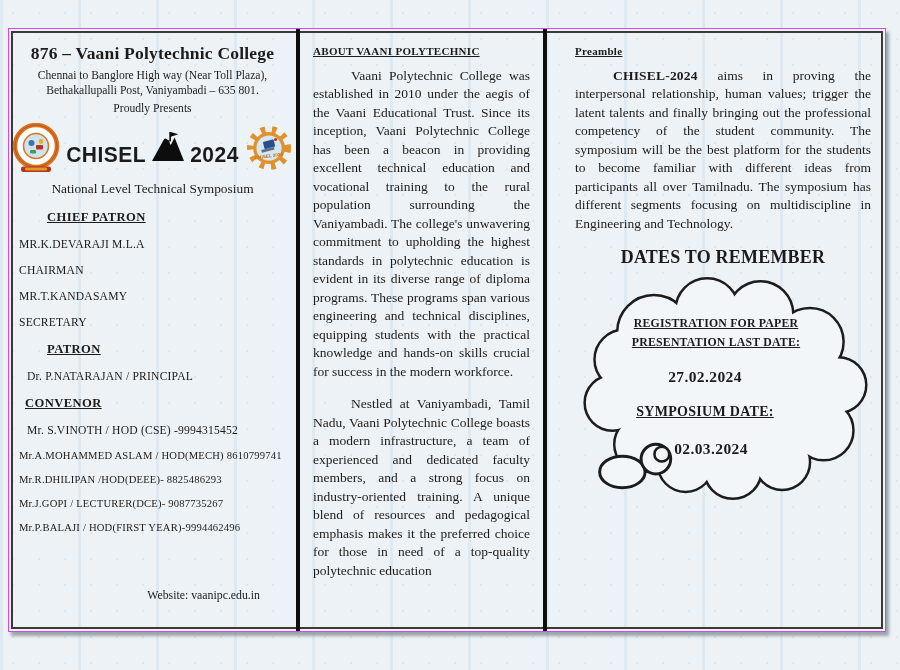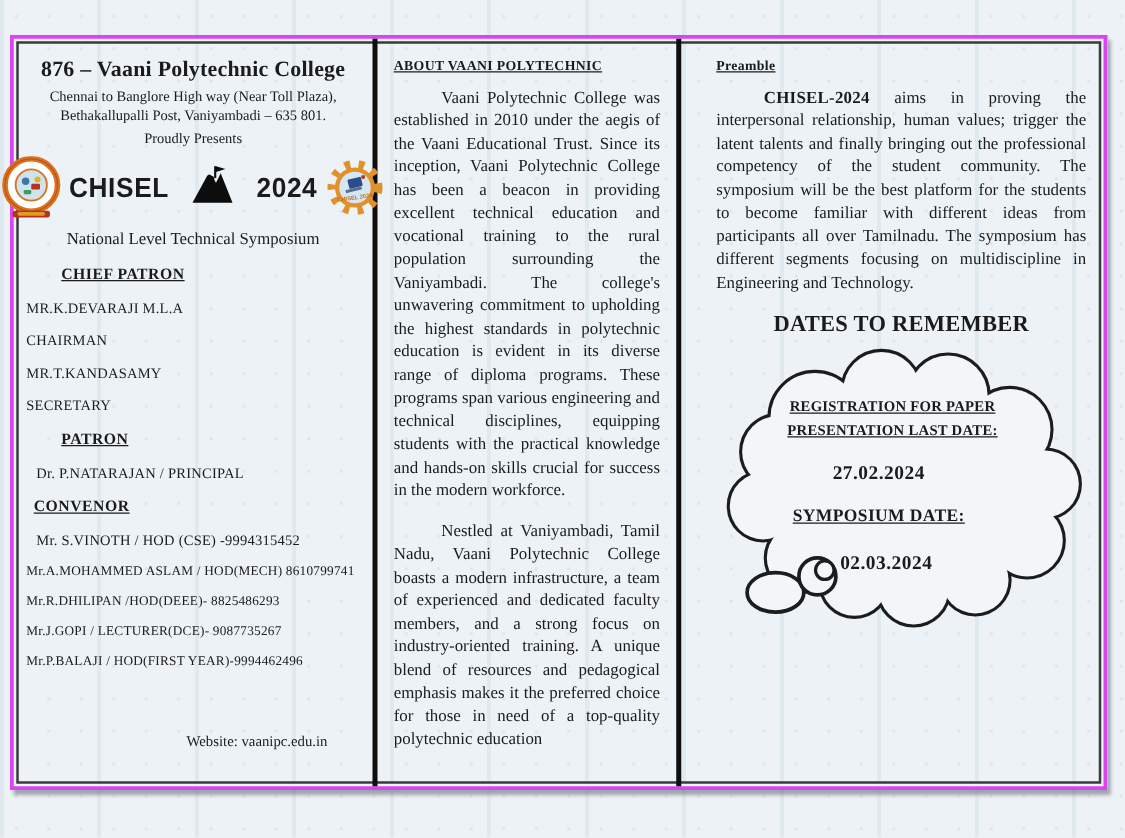--- a/index.html
+++ b/index.html
@@ -8,36 +8,36 @@
     font-family:"Liberation Serif", serif;
     color:#1b1b1b;
     background-color:#edf2f6;
     background-image:
       repeating-linear-gradient(90deg, rgba(198,216,230,.35) 0 3px, rgba(0,0,0,0) 3px 78px),
       radial-gradient(rgba(173,198,216,.25) 1px, rgba(0,0,0,0) 1.6px);
     background-size:auto, 26px 26px;
   }
   .page-frame{
     position:absolute;left:8px;top:28px;width:878px;height:604px;
-    border:3px solid #d946ef;
+    border:1px solid #d946ef;
     box-shadow: inset 0 0 0 2px #eef3f6, inset 0 0 0 4px #3a3a3a, 3px 4px 3px rgba(90,100,110,.55);
     display:flex;box-sizing:border-box;
     background:transparent;
   }
   .col{box-sizing:border-box;height:100%;}
   .col-left{width:287px;padding:12px 10px 14px 10px;display:flex;flex-direction:column;}
   .col-mid{width:292px;border-left:4px solid #0e0e0e;padding:16px 13px 10px 13px;}
   .col-right{flex:1;border-left:4px solid #0e0e0e;padding:16px 14px 10px 28px;position:relative;}
 
   
   .lp-title{font-size:17.5px;font-weight:bold;text-align:center;letter-spacing:.2px;margin:2px 0 4px;}
   .lp-addr{font-size:11.6px;text-align:center;line-height:1.32;}
   .lp-presents{font-size:11.6px;text-align:center;margin-top:3px;}
   .logo-row{display:flex;align-items:center;justify-content:center;gap:6px;margin:8px 0 4px;}
-  .chisel-logo{display:flex;align-items:center;gap:16px;font-weight:bold;font-family:"Liberation Sans",sans-serif;}
+  .chisel-logo{display:flex;align-items:flex-end;gap:3px;font-weight:bold;font-family:"Liberation Sans",sans-serif;}
   .chisel-word{font-size:21px;letter-spacing:.5px;transform:scaleY(1.05);}
   .lp-symposium{font-size:13.4px;text-align:center;margin-top:2px;}
   .sec-head{font-size:12.6px;font-weight:bold;text-decoration:underline;letter-spacing:.4px;margin:13px 0 0 0;}
   .sec-head.ind{margin-left:28px;}
   .sec-head.ind2{margin-left:6px;}
   .lp-line{font-size:11.6px;letter-spacing:.2px;margin-top:13px;}
   .lp-line.small{font-size:10.6px;}
   .lp-line.ind{margin-left:8px;}
   .lp-website{margin-top:auto;text-align:right;font-size:11.8px;padding-right:26px;padding-bottom:14px;}
 

